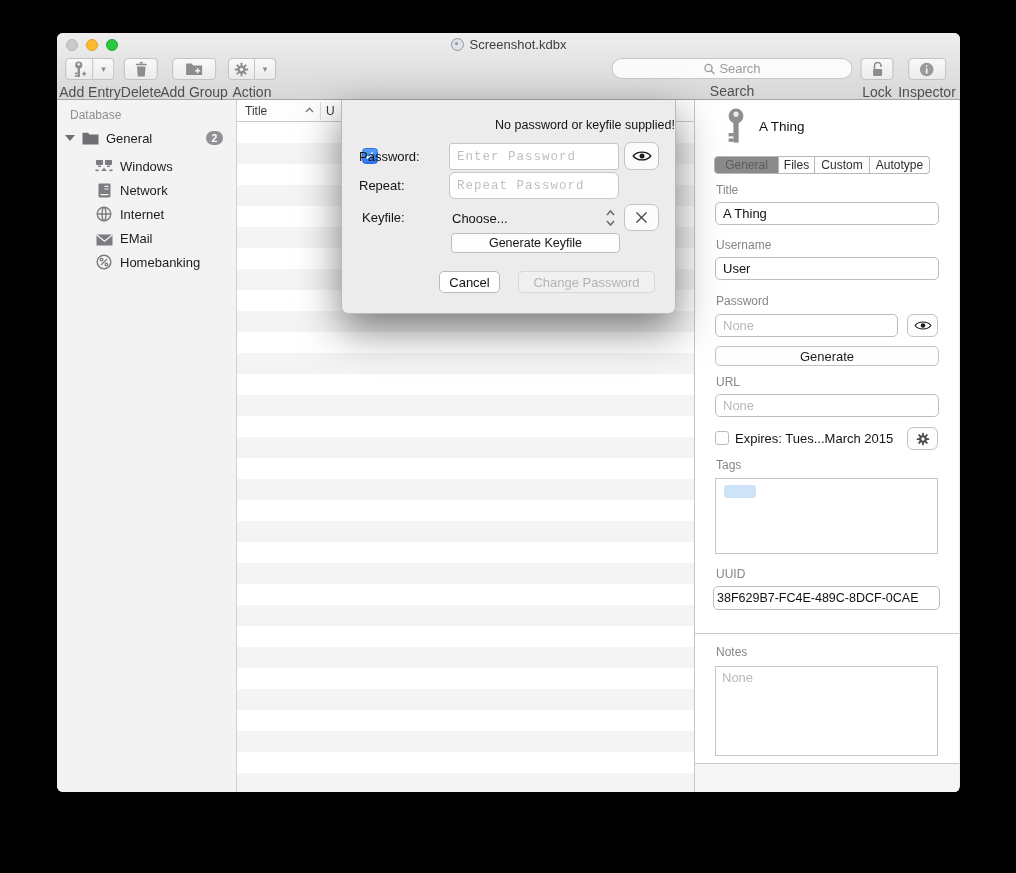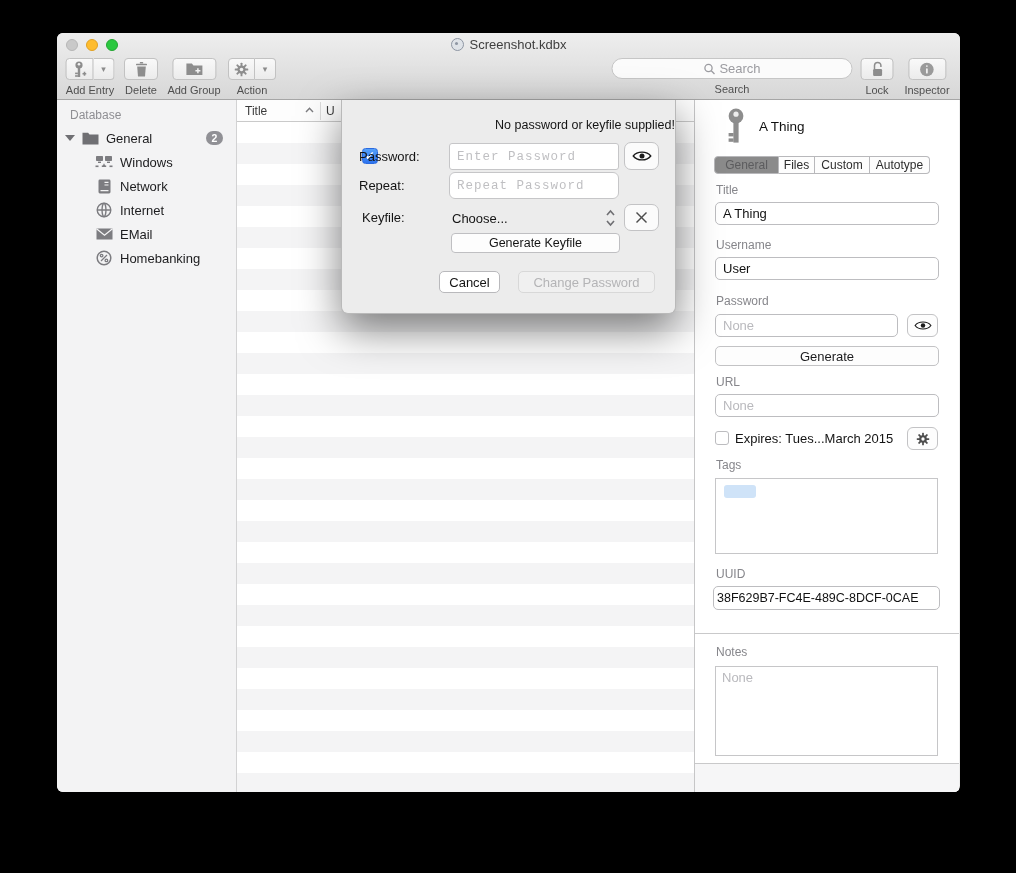--- a/index.html
+++ b/index.html
@@ -23,41 +23,41 @@
   .titlewrap { position:absolute; left:0; top:0; width:100%; height:22px;
                display:flex; align-items:center; justify-content:center; gap:6px; }
   .proxy-icon { width:13px; height:13px; border-radius:50%; border:1.5px solid #8e96a3;
                 position:relative; background:#dfe3e8; }
   .proxy-icon::after{ content:""; position:absolute; left:3.5px; top:3.5px; width:3px; height:3px;
                 border-radius:50%; background:#8e96a3; }
   .wtitle { font-size:13px; color:#3e3e3e; }
 
   .titem { position:absolute; top:25px; transform:translateX(-50%);
            display:flex; flex-direction:column; align-items:center; }
-  .tlabel { margin-top:4px; font-size:11px; color:#4f4f4f; white-space:nowrap; }
+  .tlabel { margin-top:4px; font-size:14px; color:#4f4f4f; white-space:nowrap; }
   .tbtn { height:22px; background:linear-gradient(#f9f9f9,#ebebeb); border:1px solid #c2c2c2;
           border-radius:4px; display:flex; align-items:center; justify-content:center; }
   .seg { display:flex; }
   .seg .tbtn:first-child { border-radius:4px 0 0 4px; }
   .seg .tbtn:last-child  { border-radius:0 4px 4px 0; border-left:none; }
   .chev { font-size:9px; color:#8b8b8b; }
   .searchfield { width:241px; height:21px; background:#fbfbfb; border:1px solid #c6c6c6;
                  border-radius:11px; display:flex; align-items:center; justify-content:center; gap:4px; }
   .searchfield span { font-size:13px; color:#9b9ba0; }
 
   
   .content { position:absolute; left:0; top:67px; width:903px; height:692px; display:flex; }
 
   
   .sidebar { width:180px; height:100%; background:#f3f3f4; border-right:1px solid #d2d2d3; position:relative; }
   .sb-header { position:absolute; left:13px; top:8px; font-size:12px; color:#8e8e93; font-weight:500; }
   .sb-rows { position:absolute; left:0; top:26px; width:100%; }
   .sb-row { height:24px; display:flex; align-items:center; font-size:13px; color:#1c1c1e; }
   .sb-row.root { padding-left:8px; }
-  .sb-row.child { padding-left:38px; }
+  .sb-row.child { padding-left:38px;align-items:flex-end; }
   .sb-ic { width:18px; display:flex; justify-content:center; margin-right:7px; }
   .disc { width:0; height:0; border-left:5px solid transparent; border-right:5px solid transparent;
           border-top:6px solid #6f6f73; margin-right:6px; }
   .badge { margin-left:auto; margin-right:13px; min-width:17px; height:14px; border-radius:8px;
            background:#909095; color:#fff; font-size:10.5px; font-weight:700;
            display:flex; align-items:center; justify-content:center; padding:0 4px; }
 
   
   .entrylist { width:458px; height:100%; position:relative; background:#fff; border-right:1px solid #c6c6c7; }
   .list-header { position:absolute; left:0; top:0; width:100%; height:22px; background:#fdfdfd;

